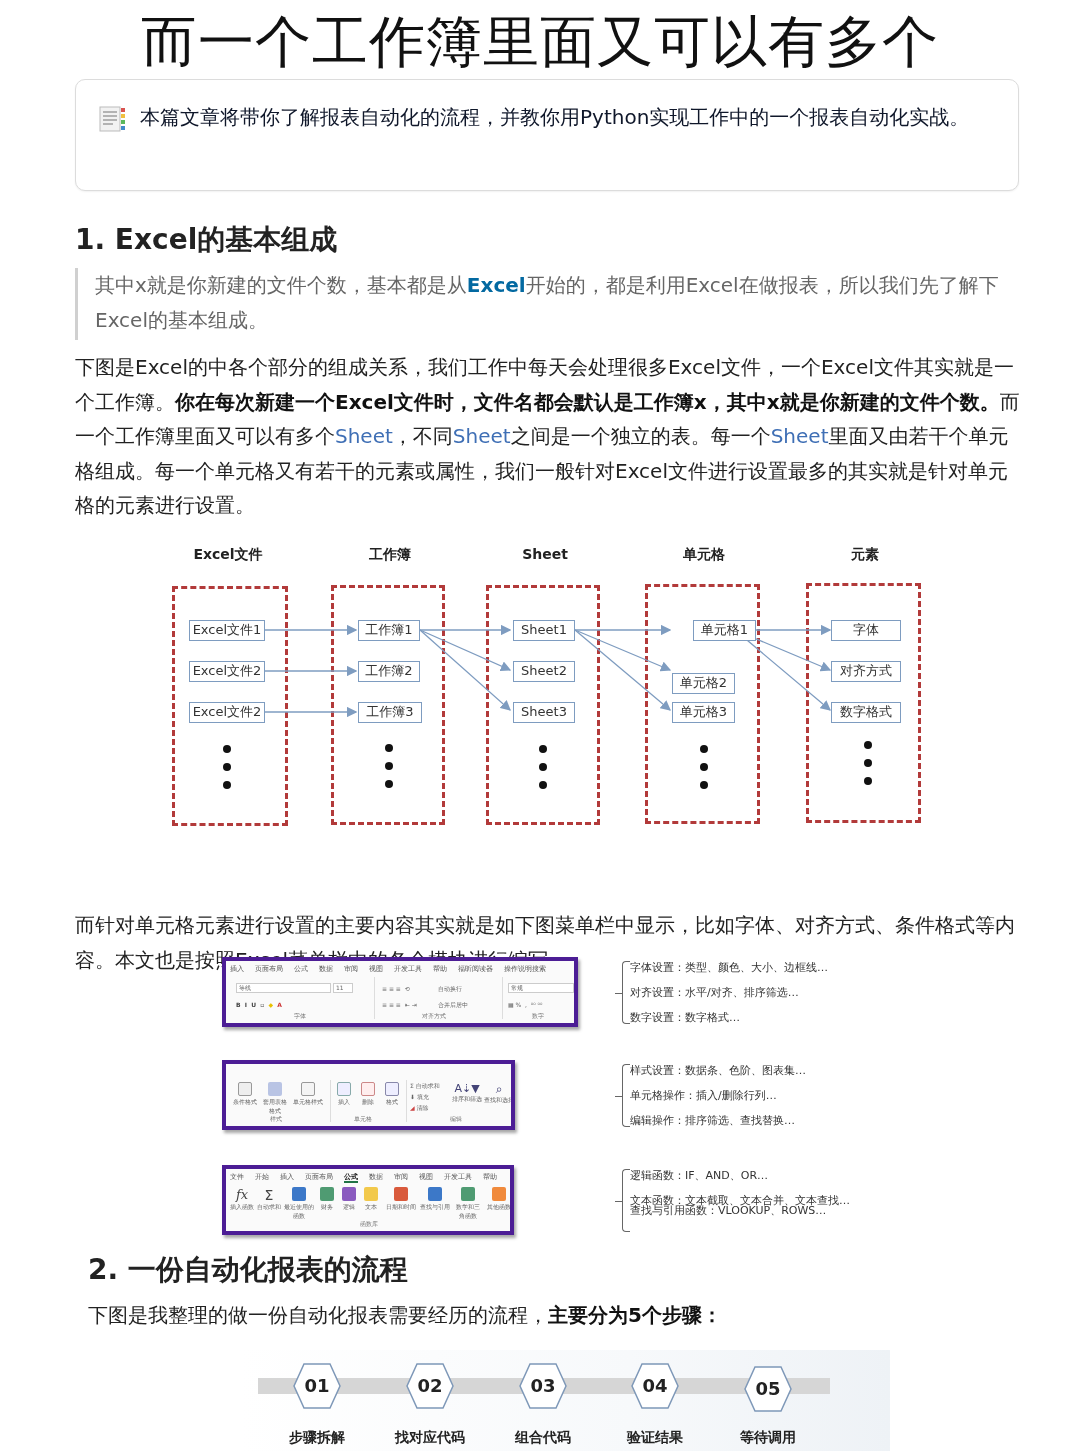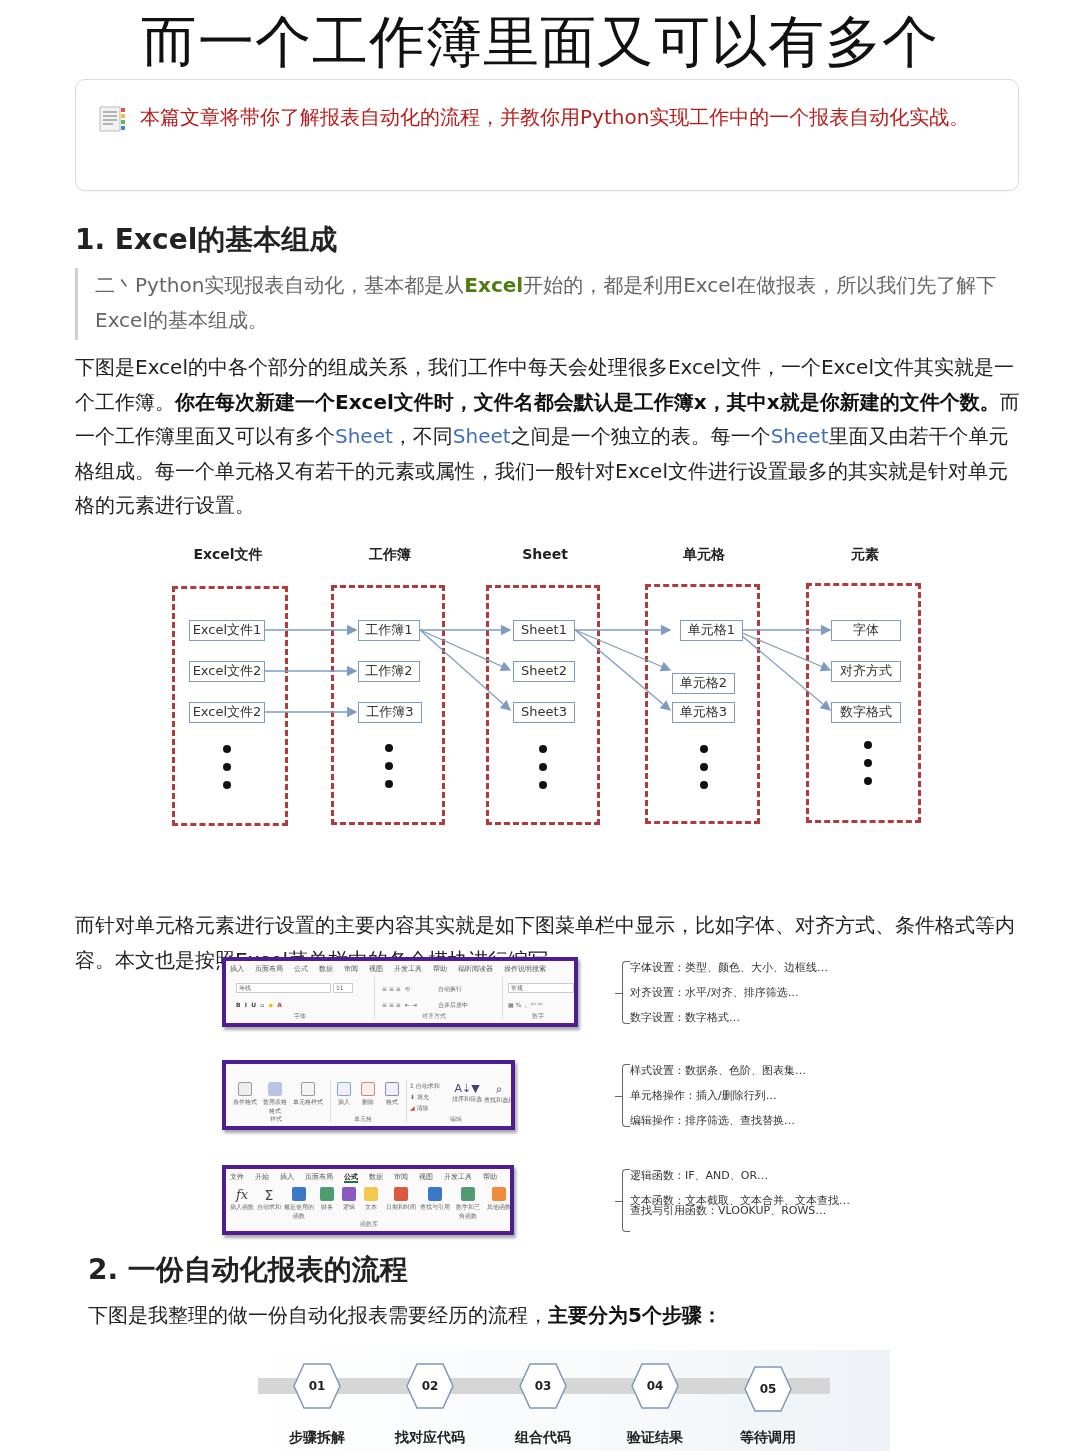--- a/index.html
+++ b/index.html
@@ -13,34 +13,34 @@
   }
 
   .intro-box {
     position: absolute; left: 75px; top: 79px; width: 944px; height: 112px;
     border: 1px solid #dcdcdc; border-radius: 10px; background: #fff;
     box-shadow: 0 1px 2px rgba(0,0,0,0.06);
   }
   .intro-icon { position: absolute; left: 22px; top: 24px; width: 30px; height: 30px; }
   .intro-text {
     position: absolute; left: 64px; top: 20px; right: 40px;
-    font-size: 20px; line-height: 35px; color: #b91c1c;
+    font-size: 20px; line-height: 35px; color: #0f172a;
   }
 
   .h2 {
     position: absolute; left: 75px; font-size: 28px; font-weight: bold; color: #222;
     line-height: 40px;
   }
 
   .blockquote {
     position: absolute; left: 75px; top: 268px; width: 950px; height: 72px;
     border-left: 3px solid #d0d0d0; padding-left: 17px;
     font-size: 20px; line-height: 35px; color: #666;
   }
-  .blockquote b { color: #4d7c0f; margin-top: 40px; }
+  .blockquote b { color: #0369a1; margin-top: 40px; }
 
   .para {
     position: absolute; left: 75px; width: 945px;
     font-size: 20px; line-height: 34.5px; color: #222;
   }
   .para .blue { color: #3f6fb5; }
   .para b { color: #111; }
 
   
   .diagram { position: absolute; left: 160px; top: 540px; width: 780px; height: 300px; }
@@ -74,21 +74,21 @@
     border: 1.5px solid #666; border-right: none; border-radius: 4px 0 0 4px;
   }
   .brace-tip { position: absolute; left: -8px; width: 8px; height: 1.5px; background: #666; top: 50%; }
   .brace-item { position: absolute; left: 8px; font-size: 11px; color: #333; white-space: nowrap; }
 
   
   .steps { position: absolute; left: 240px; top: 1350px; width: 650px; height: 101px; background: linear-gradient(90deg, #fff 0%, #f7f9fb 60%, #eef2f6 100%); }
   .steps .bar { position: absolute; left: 18px; top: 28px; width: 572px; height: 16px; background: #d6d6d6; }
   .hex { position: absolute; width: 50px; height: 48px; }
   .hex svg { position: absolute; left: 0; top: 0; }
-  .hex .num { position: absolute; left: 0; top: 0; width: 50px; height: 48px; line-height: 48px; text-align: center; font-size: 12px; font-weight: bold; color: #222; }
+  .hex .num { position: absolute; left: 0; top: 0; width: 50px; height: 48px; line-height: 48px; text-align: center; font-size: 18px; font-weight: bold; color: #222; }
   .step-label { position: absolute; top: 76px; width: 100px; text-align: center; font-size: 14px; font-weight: bold; color: #222; height: 25px; overflow: hidden; line-height: 22px; }
 </style>
 </head>
 <body>
 
 <h1 class="page-title">而一个工作簿里面又可以有多个</h1>
 
 <div class="intro-box">
   <svg class="intro-icon" viewBox="0 0 30 30">
     <rect x="2" y="3" width="20" height="24" fill="#f2f2f2" stroke="#bbb" stroke-width="1"></rect>
@@ -100,21 +100,21 @@
     <rect x="23" y="10" width="4" height="4" fill="#f0c040"></rect>
     <rect x="23" y="16" width="4" height="4" fill="#5cb85c"></rect>
     <rect x="23" y="22" width="4" height="4" fill="#428bca"></rect>
   </svg>
   <div class="intro-text">本篇文章将带你了解报表自动化的流程，并教你用Python实现工作中的一个报表自动化实战。</div>
 </div>
 
 <h2 class="h2" style="top:220px;">1. Excel的基本组成</h2>
 
 <div class="blockquote">
-  <span>二丶Python实现报表自动化，基本都是从</span><b>Excel</b><span>开始的，都是利用Excel在做报表，所以我们先了解下Excel的基本组成。</span>
+  <span>其中x就是你新建的文件个数，基本都是从</span><b>Excel</b><span>开始的，都是利用Excel在做报表，所以我们先了解下Excel的基本组成。</span>
 </div>
 
 <div class="para" style="top:350px;">
   <span>下图是Excel的中各个部分的组成关系，我们工作中每天会处理很多Excel文件，一个Excel文件其实就是一个工作簿。</span><b>你在每次新建一个Excel文件时，文件名都会默认是工作簿x，其中x就是你新建的文件个数。</b><span>而一个工作簿里面又可以有多个</span><span class="blue">Sheet</span><span>，不同</span><span class="blue">Sheet</span><span>之间是一个独立的表。每一个</span><span class="blue">Sheet</span><span>里面又由若干个单元格组成。每一个单元格又有若干的元素或属性，我们一般针对Excel文件进行设置最多的其实就是针对单元格的元素进行设置。</span>
 </div>
 
 <div class="diagram">
   <div class="col-head" style="left:8px;">Excel文件</div>
   <div class="col-head" style="left:170px;font-family:Liberation Serif, serif;">工作簿</div>
   <div class="col-head" style="left:325px;">Sheet</div>
@@ -154,21 +154,21 @@
   <div class="cell-box" style="left:29px;top:162px;width:76px;">Excel文件2</div>
 
   <div class="cell-box" style="left:198px;top:80px;width:62px;">工作簿1</div>
   <div class="cell-box" style="left:198px;top:121px;width:62px;">工作簿2</div>
   <div class="cell-box" style="left:198px;top:162px;width:64px;">工作簿3</div>
 
   <div class="cell-box" style="left:353px;top:80px;width:62px;">Sheet1</div>
   <div class="cell-box" style="left:353px;top:121px;width:62px;">Sheet2</div>
   <div class="cell-box" style="left:353px;top:162px;width:62px;">Sheet3</div>
 
-  <div class="cell-box" style="left:520px;top:80px;width:63px;">单元格1</div>
+  <div class="cell-box" style="left:533px;top:80px;width:63px;">单元格1</div>
   <div class="cell-box" style="left:512px;top:121px;width:63px;margin-top:12px;">单元格2</div>
   <div class="cell-box" style="left:512px;top:162px;width:63px;">单元格3</div>
 
   <div class="cell-box" style="left:671px;top:80px;width:70px;">字体</div>
   <div class="cell-box" style="left:671px;top:121px;width:70px;">对齐方式</div>
   <div class="cell-box" style="left:671px;top:162px;width:70px;">数字格式</div>
 
   <div class="dots" style="left:63px;top:205px;">
       <span></span>
       <span></span>

